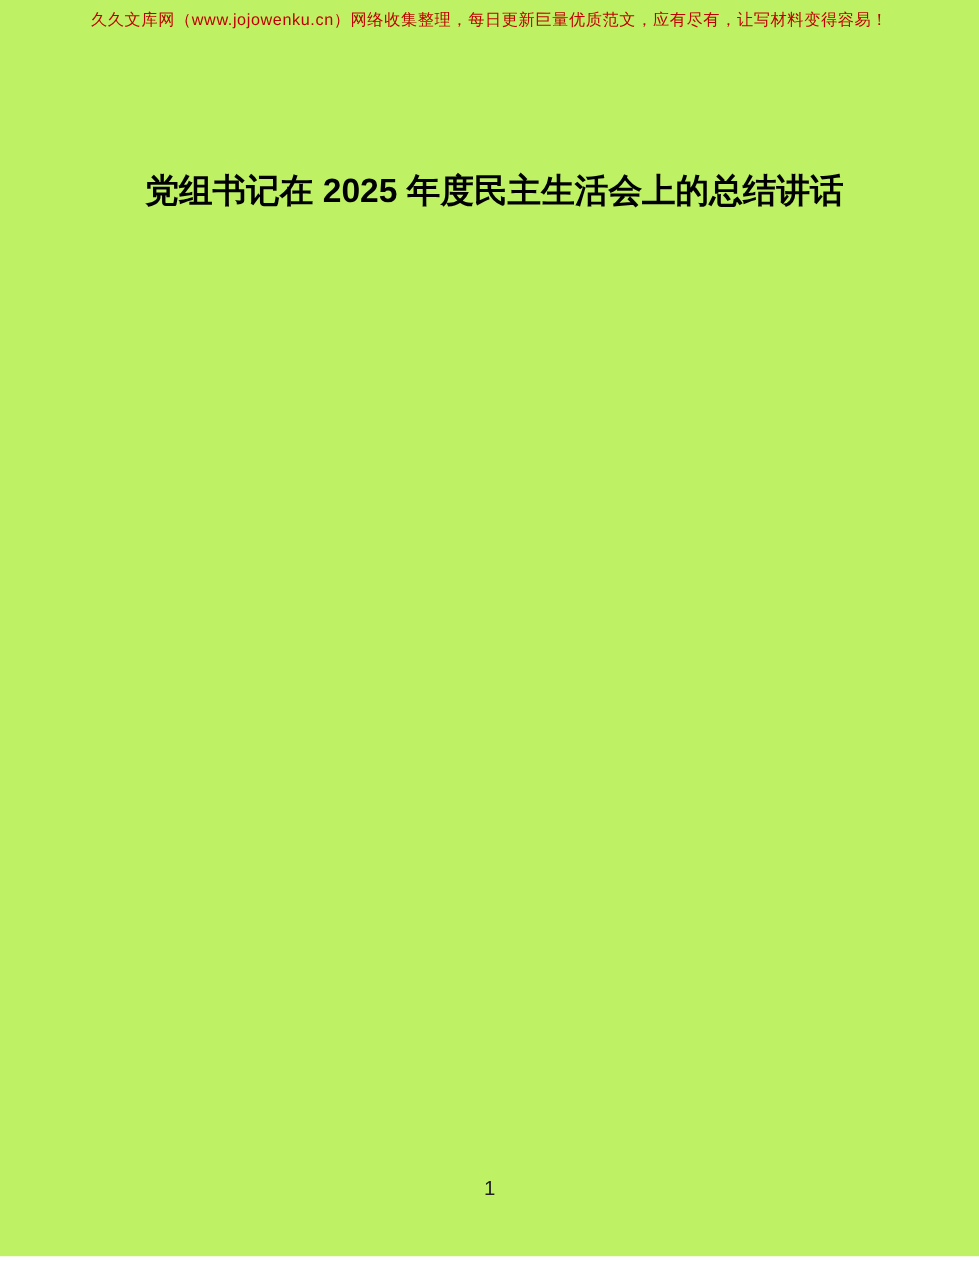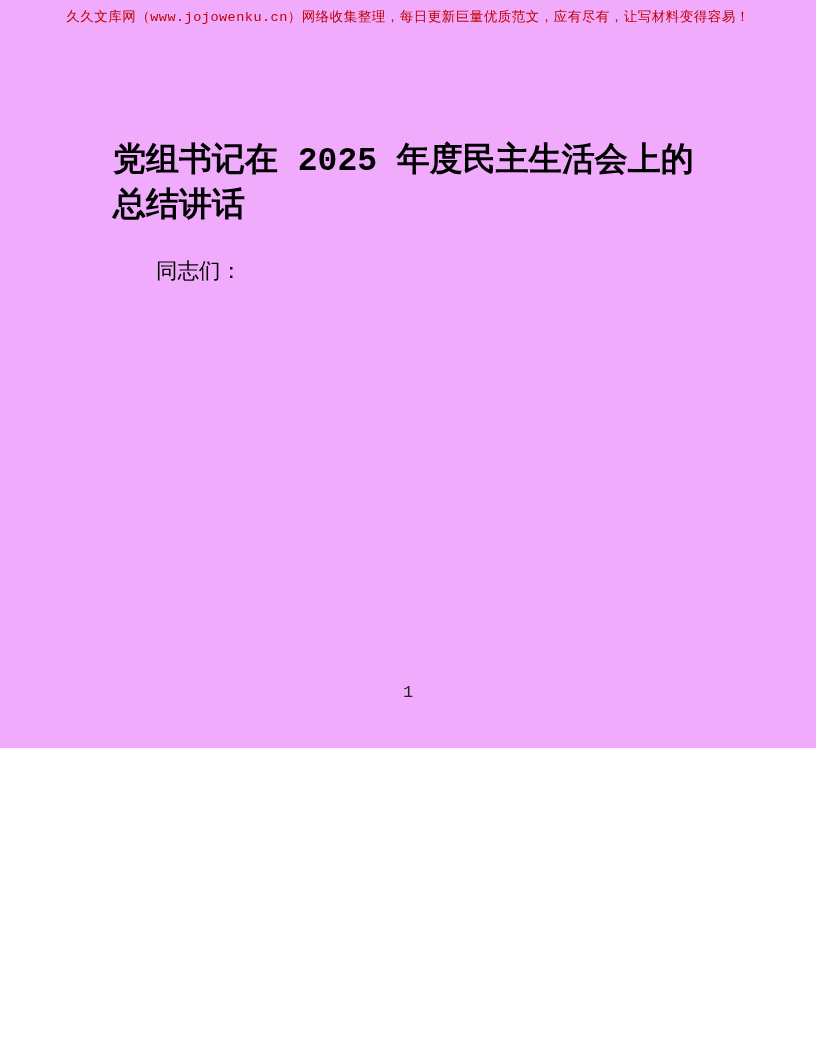--- a/index.html
+++ b/index.html
@@ -3,47 +3,47 @@
 <meta charset="utf-8">
 <style>
   html, body {
     margin: 0;
     padding: 0;
     background: #ffffff;
   }
   .page {
     position: relative;
     width: 816px;
-    height: 748px;
-    background: #f0abfc;
+    height: 1047px;
+    background: #bef264;
     overflow: hidden;
-    font-family: Liberation Mono, monospace;
+    font-family: Liberation Sans, sans-serif;
     color: #000000;
   }
   .watermark-header {
     position: absolute;
     top: 8px;
     left: 0;
     right: 0;
     text-align: center;
     font-size: 13.5px;
     letter-spacing: 0.5px;
     color: #c00000;
     white-space: nowrap;
   }
   .content {
     position: absolute;
     left: 113px;
     width: 590px;
     top: 140px;
   }
   .doc-title {
-    font-size: 33px;
+    font-size: 28px;
     font-weight: bold;
-    text-align: left;
+    text-align: right;
     line-height: 1.35;
     margin: 0 0 24px 0;
     color: #000000;
   }
   .salutation {
     font-size: 21.5px;
     line-height: 38px;
     text-indent: 2em;
     margin: 0 0 12px 0;
   }
@@ -69,21 +69,20 @@
 <body>
 
 <div class="page">
 
   <div class="watermark-header" style="color: rgb(192, 0, 0);">久久文库网（www.jojowenku.cn）网络收集整理，每日更新巨量优质范文，应有尽有，让写材料变得容易！</div>
 
   <div class="content">
 
     <h1 class="doc-title">党组书记在 2025 年度民主生活会上的总结讲话</h1>
 
-    <p class="salutation">同志们：</p>
 
 
 
   </div>
 
   <div class="page-number">1</div>
 
 </div>
 
 </body></html>

